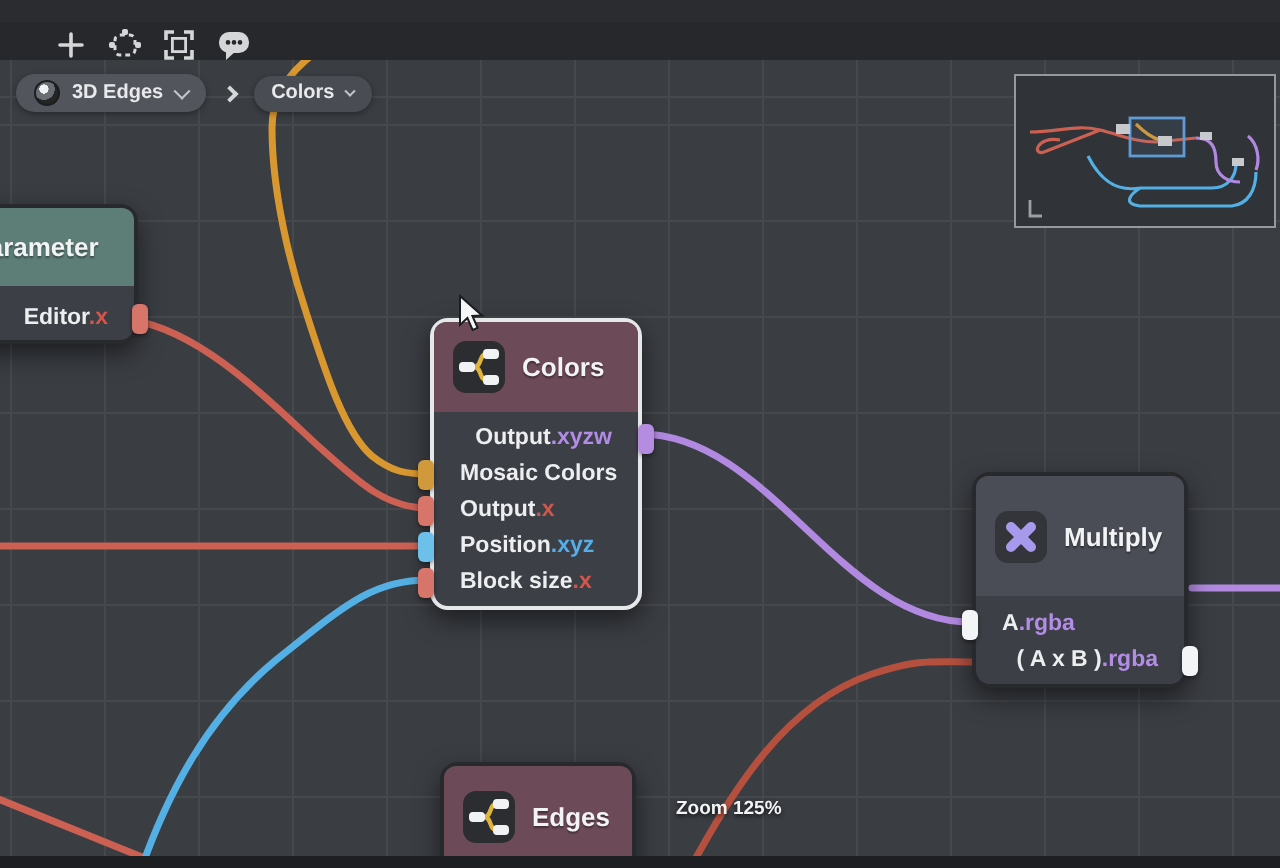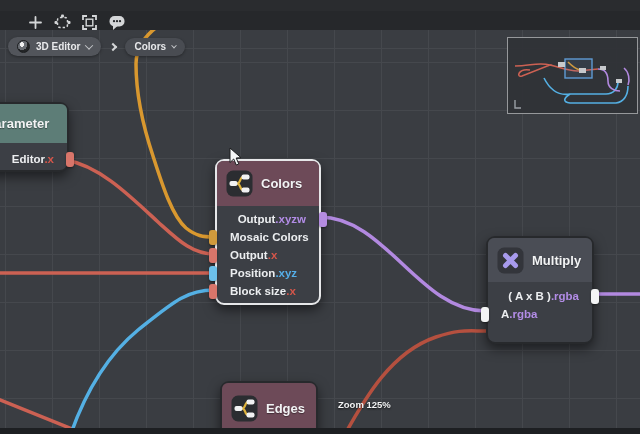--- a/index.html
+++ b/index.html
@@ -124,35 +124,35 @@
         <span>Position</span><span style="color: rgb(85, 174, 232);">.xyz</span>
       </div>
       <div class="row">
         <span class="port pl" style="left: -8px; background-color: rgb(216, 117, 106);"></span>
         <span>Block size</span><span style="color: rgb(212, 86, 74);">.x</span>
       </div>
     </div>
   </div>
 
   <div class="node" style="left:486px;top:236px;width:108px;height:108px;">
-    <div class="node-header" style="height: 44px; background-color: rgb(74, 77, 85);">
+    <div class="node-header" style="height: 60px; background-color: rgb(74, 77, 85);">
       <svg class="icon-tile" width="27" height="27" viewBox="0 0 27 27">
         <rect x="0.5" y="0.5" width="26" height="26" rx="6.5" fill="#33353b"></rect>
         <path d="M8.5,8.5 L18.5,18.5 M18.5,8.5 L8.5,18.5" stroke="#a79aec" stroke-width="5" stroke-linecap="round"></path>
       </svg>
       <span class="node-title">Multiply</span>
     </div>
     <div class="node-body" style="padding-top:5px;">
+      <div class="row">
+        <span class="port pl" style="background-color: rgb(243, 244, 245);"></span>
+        <span>A</span><span style="color: rgb(178, 140, 230);">.rgba</span>
+      </div>
       <div class="row out">
         <span>( A x B )</span><span style="color: rgb(178, 140, 230);">.rgba</span>
         <span class="port pr" style="background-color: rgb(243, 244, 245);"></span>
-      </div>
-      <div class="row">
-        <span class="port pl" style="background-color: rgb(243, 244, 245);"></span>
-        <span>A</span><span style="color: rgb(178, 140, 230);">.rgba</span>
       </div>
     </div>
   </div>
 
   <div class="node" style="left:220px;top:381px;width:98px;height:60px;">
     <div class="node-header" style="height: 50px; background-color: rgb(109, 74, 88);">
       <svg class="icon-tile" width="27" height="27" viewBox="0 0 27 27">
         <rect x="0.5" y="0.5" width="26" height="26" rx="6.5" fill="#2b2d31"></rect>
         <path d="M11,13.5 C15,13.5 13.5,7 17,7 M11,13.5 C15,13.5 13.5,20 17,20" stroke="#dfb33c" stroke-width="2.2" fill="none" stroke-linecap="round"></path>
         <rect x="3.5" y="11" width="8" height="5" rx="2" fill="#f1f2f3"></rect>
@@ -190,21 +190,21 @@
         <circle cx="6" cy="7.2" r="1.15" fill="#26282b"></circle>
         <circle cx="9" cy="7.2" r="1.15" fill="#26282b"></circle>
         <circle cx="12" cy="7.2" r="1.15" fill="#26282b"></circle>
       </svg>
     </div>
   </div>
 
   <div class="breadcrumb">
     <div class="crumb">
       <span class="sphere"></span>
-      <span class="lbl">3D Editor</span>
+      <span class="lbl">3D Edges</span>
       <span class="chev-down"></span>
     </div>
     <span class="chev-right"></span>
     <div class="crumb second">
       <span class="lbl">Colors</span>
       <span class="chev-down small"></span>
     </div>
   </div>
 
   <div class="minimap">

